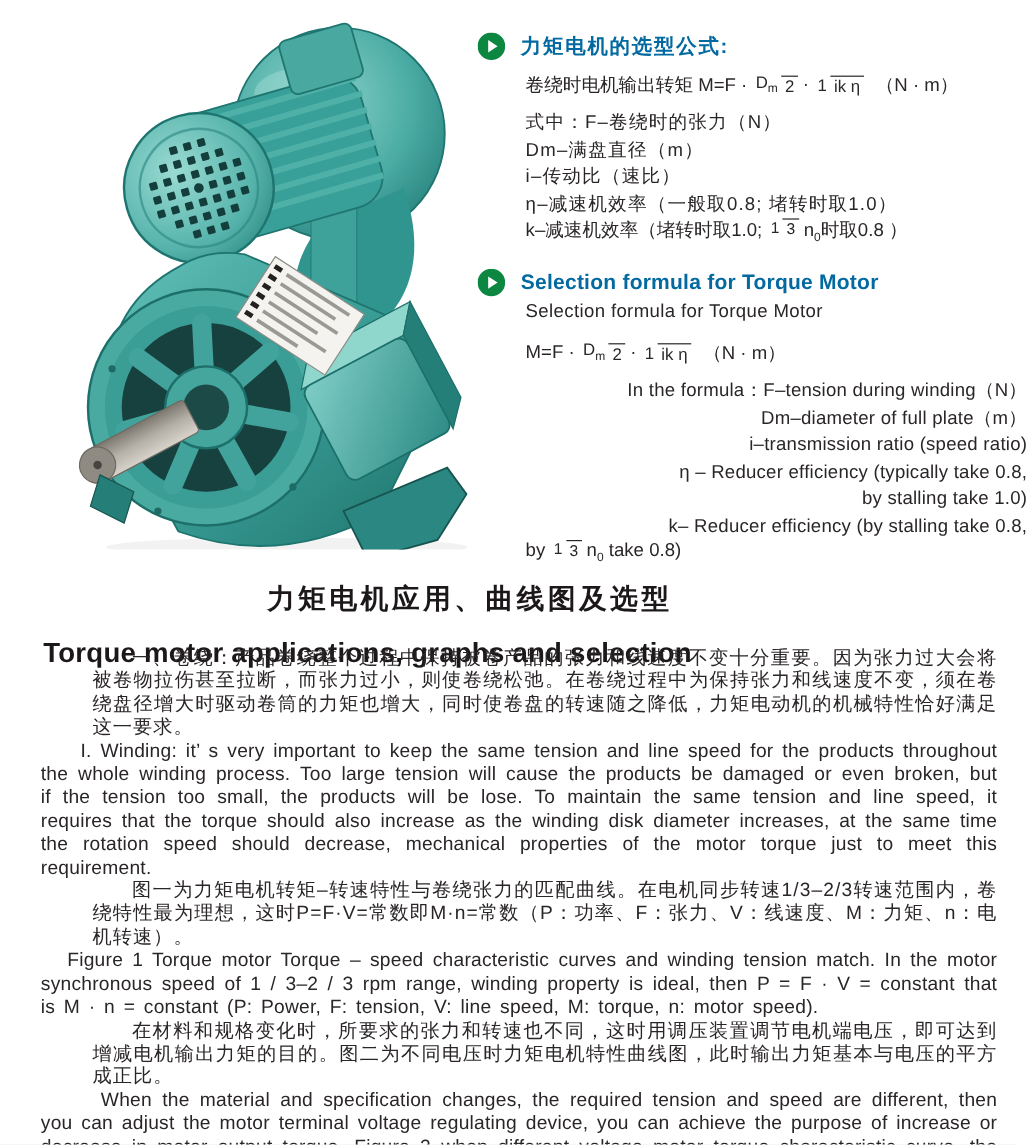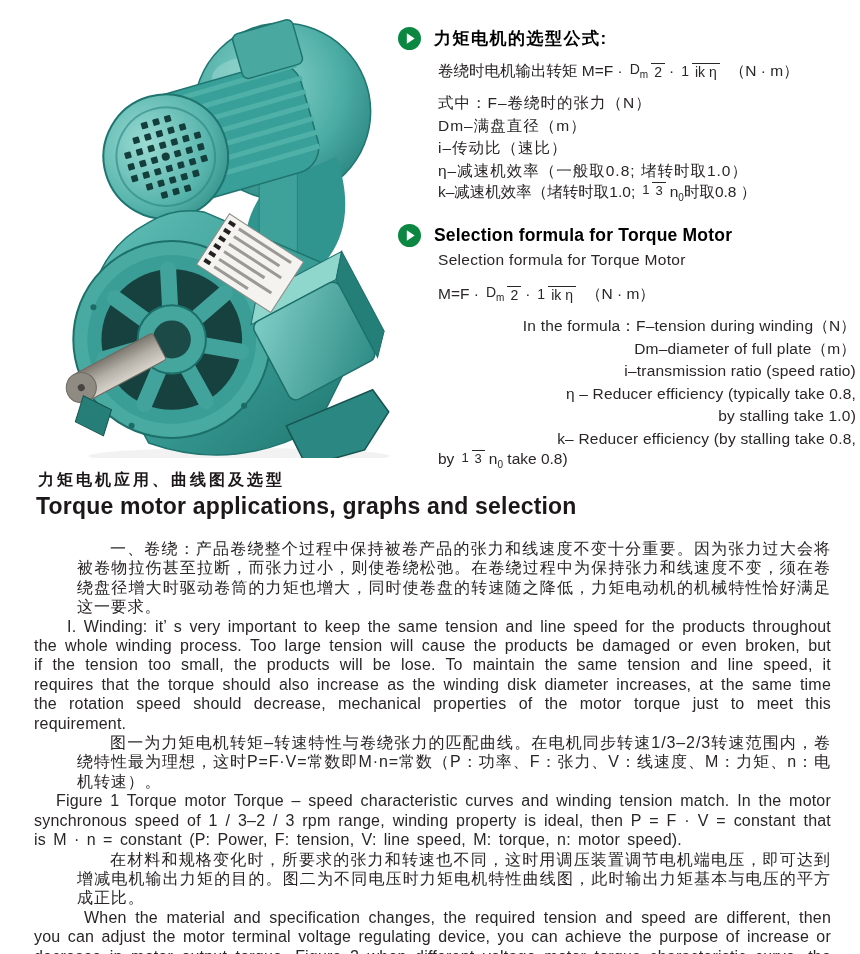--- a/index.html
+++ b/index.html
@@ -12,40 +12,40 @@
 
   
   .photo { position:absolute; left:50px; top:6px; width:348px; height:452px; }
   .photo svg { width:100%; height:100%; }
 
   
   .right-col { position:absolute; left:398px; top:26px; width:458px; }
   .sec { margin-bottom:11px; }
   .sec-header { display:flex; align-items:center; gap:13px; height:24px; }
   .play { width:23px; height:23px; flex:0 0 23px; }
-  .sec-title { font-size:17px; font-weight:bold; color:#000000; letter-spacing:1.5px; }
+  .sec-title { font-size:17px; font-weight:bold; color:#0369a1; letter-spacing:1.5px; }
   .sec-title.en { letter-spacing:0.2px; font-size:17.5px; }
   .sec-content { margin-left:40px; font-size:15.5px; color:#2a2627; }
   .cn-list .line { line-height:22.5px; letter-spacing:1px; white-space:nowrap; }
   .en-list .line { line-height:22.5px; letter-spacing:0.2px; white-space:nowrap;text-align:right; }
   .line.indent1 { padding-left:16px; }
   .subtitle { line-height:26px; letter-spacing:0.3px; }
 
   .formula-row { display:flex; align-items:center; height:42px; white-space:nowrap;text-align:right; }
   .formula-row .gap { width:6px; }
   .frac { display:inline-flex; align-items:center; line-height:1.05; font-size:14px; margin:0 4px; }
   .frac .num { padding:0 3px; }
   .frac .den { border-top:1.5px solid #2a2627; padding:1px 3px 0 3px; }
   sub { font-size:10px; }
   .kline { display:flex; align-items:flex-start; height:30px; white-space:nowrap; }
   .kline .frac { font-size:13px; }
 
   
   .heading { position:absolute; left:36px; top:468px; }
-  .h-cn { margin:2px; font-size:16px; font-weight:bold; letter-spacing:3px; color:#1c1819; }
+  .h-cn { margin:16px; font-size:23px; font-weight:bold; letter-spacing:3px; color:#1c1819;text-align:right; }
   .h-en { margin:2px 0 0 0; font-size:23px; font-weight:bold; letter-spacing:0.2px; color:#1c1819;text-align:right; }
 
   
   .bodytext { position:absolute; left:34px; top:539px; width:797px;
               font-size:16px; line-height:19.4px; text-align:justify; }
   .para { margin:0; }
   .para.cn { letter-spacing:0.9px;margin-left:43px; }
   .para.en { word-spacing:2.6px; letter-spacing:0.2px; }
   .ind-a { text-indent:33px; }   
   .ind-b { text-indent:22px; }   

